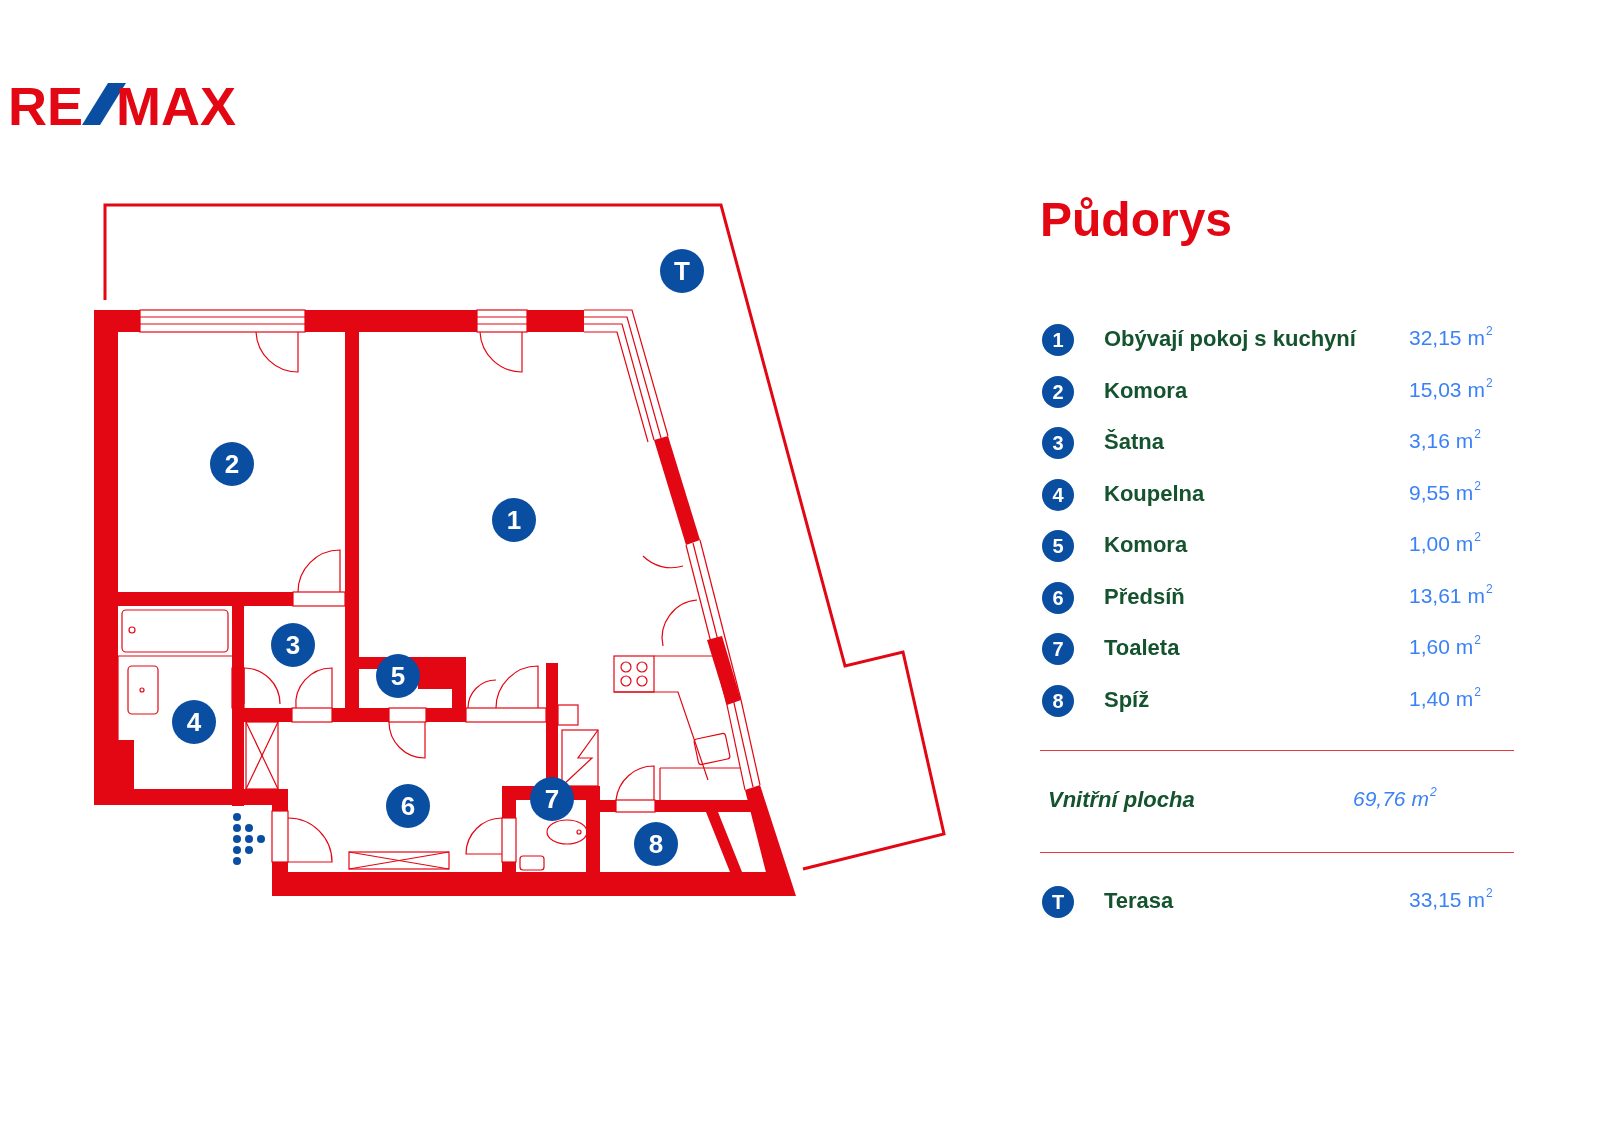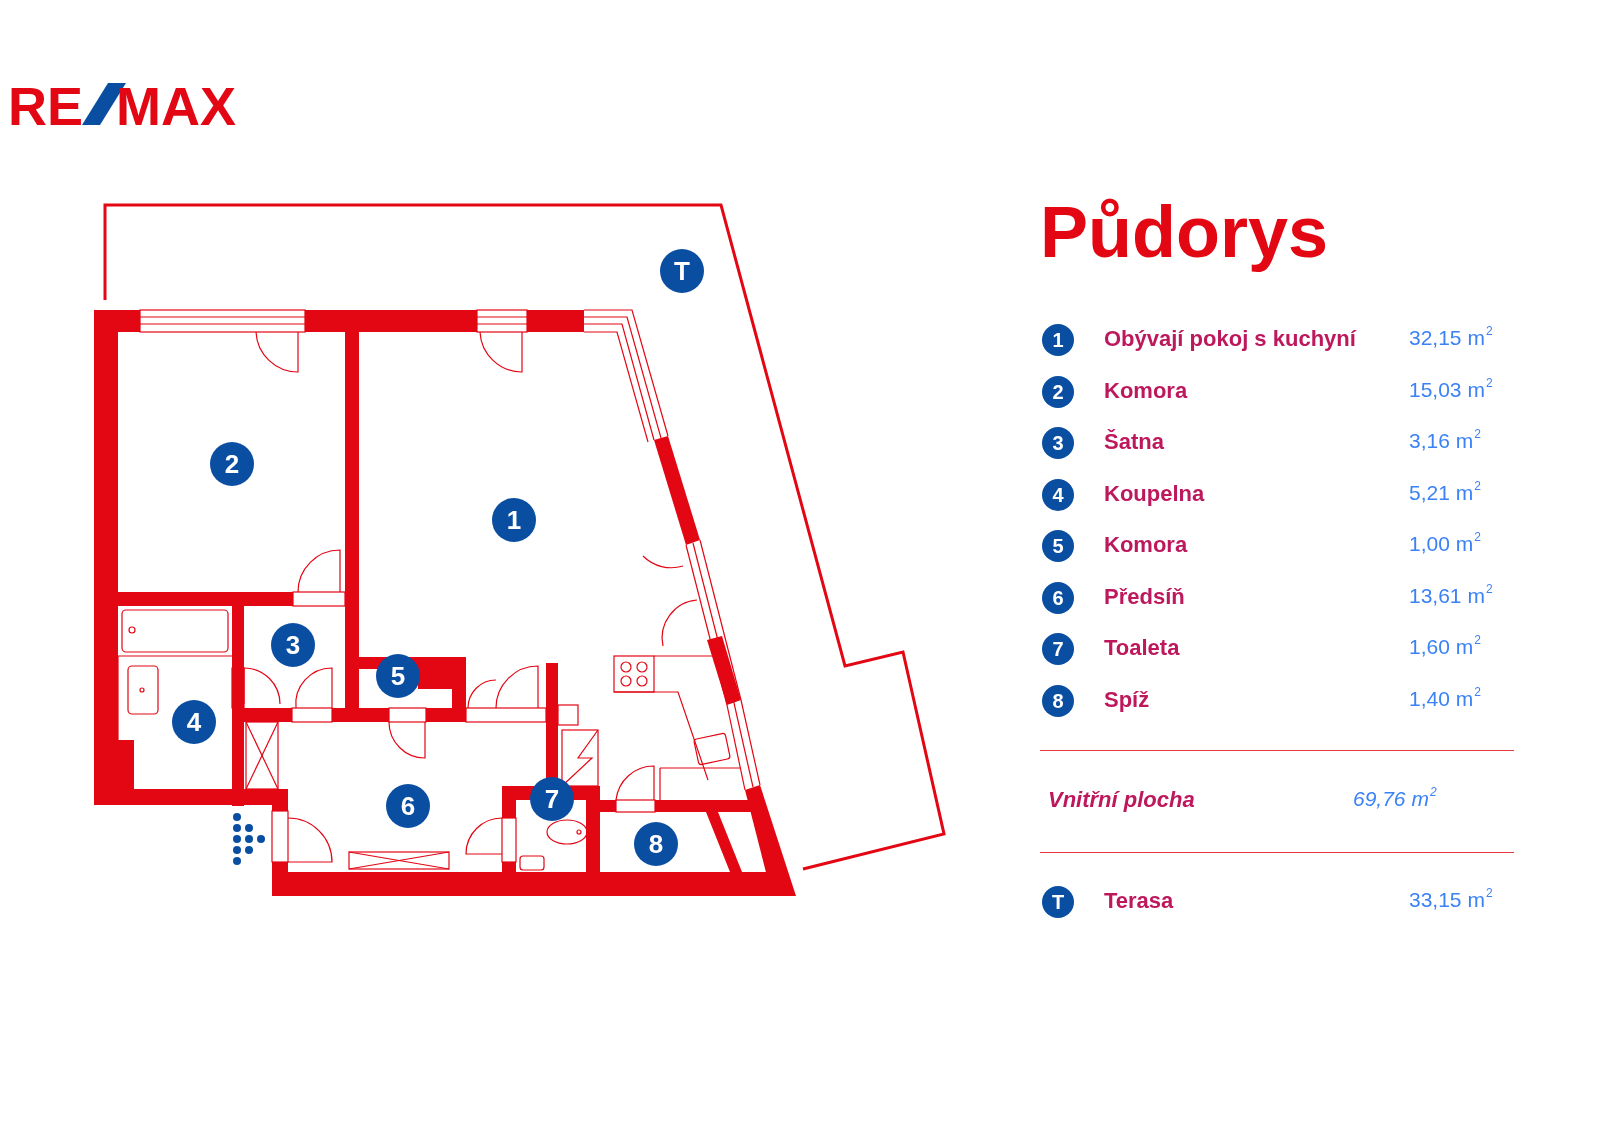--- a/index.html
+++ b/index.html
@@ -1,23 +1,23 @@
 <!DOCTYPE html>
 <html><head>
 <meta charset="utf-8">
 <style>
   html, body { margin:0; padding:0; background:#ffffff; }
   body { width:1600px; height:1130px; position:relative; overflow:hidden; font-family:"Liberation Sans", sans-serif; }
   .logo { position:absolute; left:8px; top:64px; width:260px; height:60px;margin-top:13px; }
   .plan { position:absolute; left:0; top:0; width:1000px; height:1000px; }
-  .title { position:absolute; left:1040px; top:196px; font-size:72px; font-weight:bold; color:#e30613; letter-spacing:0px; line-height:1; }
+  .title { position:absolute; left:1040px; top:196px; font-size:48px; font-weight:bold; color:#e30613; letter-spacing:0px; line-height:1; }
   .legend { position:absolute; left:1040px; top:322px; width:480px; }
   .row { position:relative; height:51.5px; }
   .badge { position:absolute; left:2px; top:2px; width:32px; height:32px; border-radius:50%; background:#0a4ea2; color:#fff; font-weight:bold; font-size:20px; text-align:center; line-height:32px; }
-  .label { position:absolute; left:64px; top:4px; font-size:22px; font-weight:bold; color:#be185d; white-space:nowrap; }
+  .label { position:absolute; left:64px; top:4px; font-size:22px; font-weight:bold; color:#14532d; white-space:nowrap; }
   .area { position:absolute; left:369px; top:4px; font-size:21px; color:#3b82f6; white-space:nowrap; }
   .area sup { font-size:12px; vertical-align:top; position:relative; top:-2px; margin-left:1px; }
   .divider { position:absolute; left:1040px; width:474px; height:1px; background:#e30613; opacity:0.8; }
   .total { position:absolute; left:984px; top:787px; width:480px; height:36px;font-style:italic; }
   .terrace { position:absolute; left:1040px; top:888px; width:480px; height:36px; }
 </style>
 </head>
 <body>
 
 <div class="logo">
@@ -224,21 +224,21 @@
       <span class="area"><span>15,03 m</span><sup>2</sup></span>
     </div>
   <div class="row">
       <span class="badge">3</span>
       <span class="label">Šatna</span>
       <span class="area"><span>3,16 m</span><sup>2</sup></span>
     </div>
   <div class="row">
       <span class="badge">4</span>
       <span class="label">Koupelna</span>
-      <span class="area"><span>5,21 m</span><sup>2</sup></span>
+      <span class="area"><span>9,55 m</span><sup>2</sup></span>
     </div>
   <div class="row">
       <span class="badge">5</span>
       <span class="label">Komora</span>
       <span class="area"><span>1,00 m</span><sup>2</sup></span>
     </div>
   <div class="row">
       <span class="badge">6</span>
       <span class="label">Předsíň</span>
       <span class="area"><span>13,61 m</span><sup>2</sup></span>

